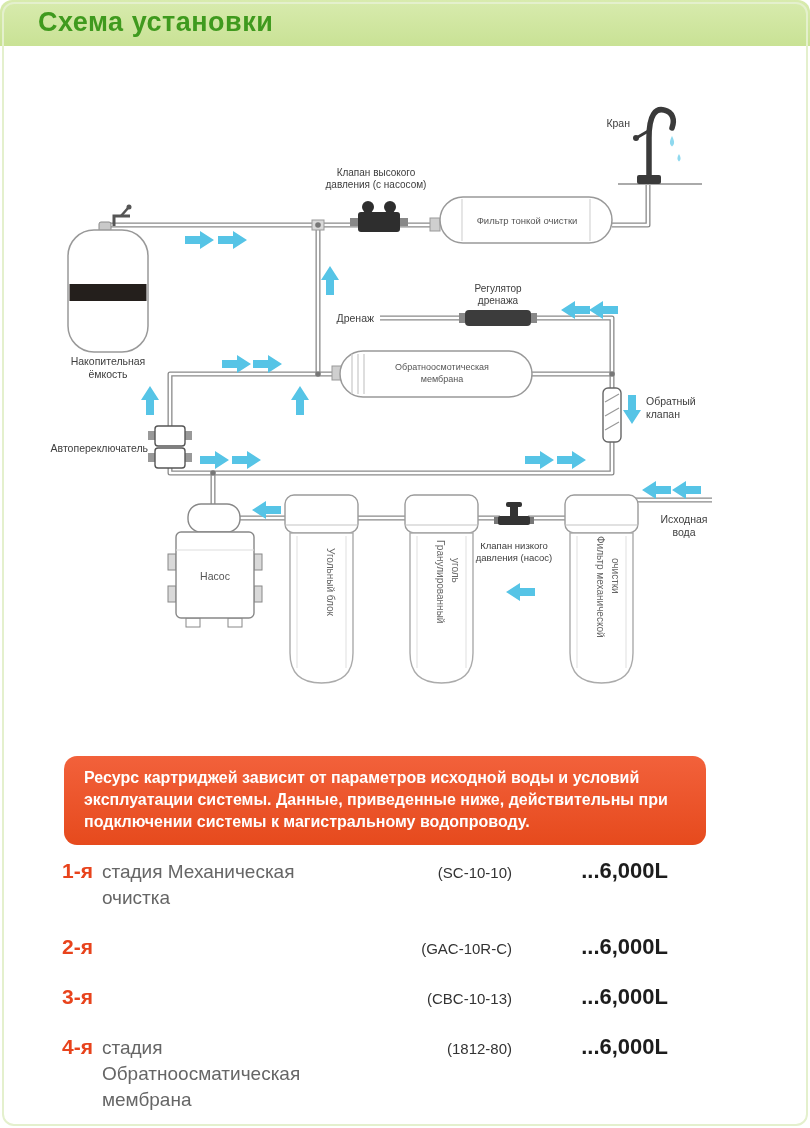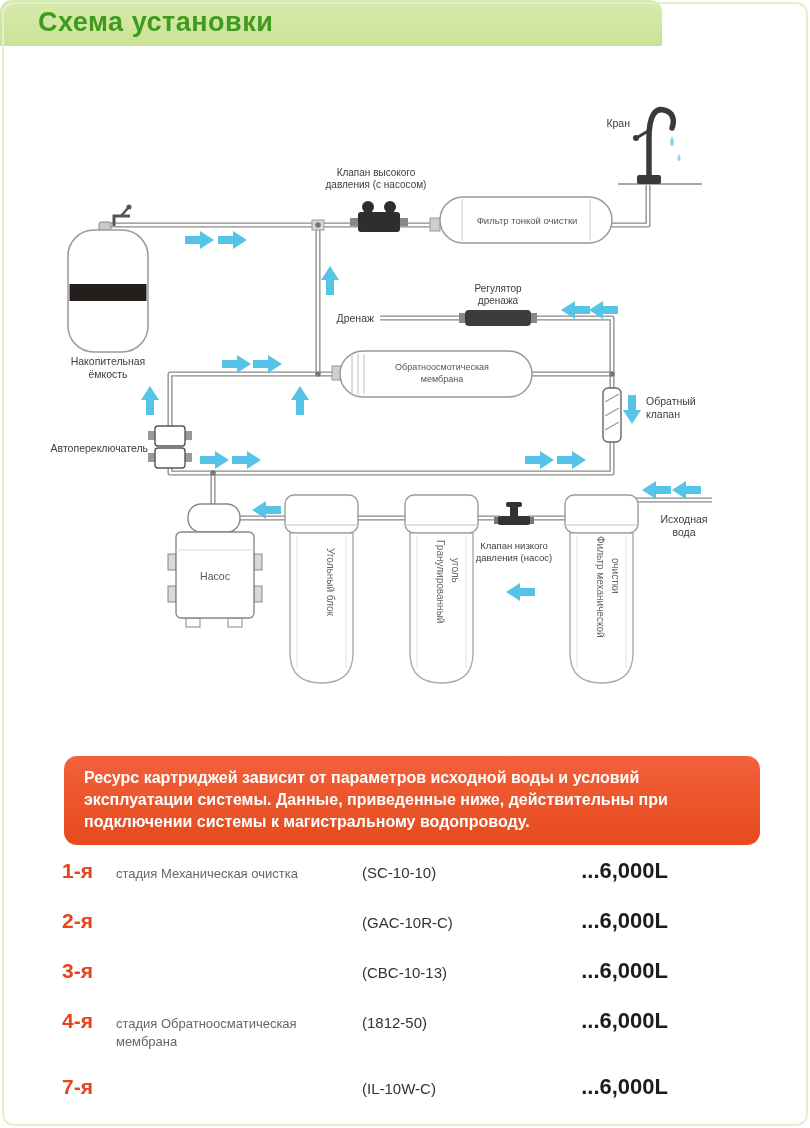--- a/index.html
+++ b/index.html
@@ -2,42 +2,42 @@
 <html><head>
 <meta charset="utf-8">
 <style>
   html,body { margin:0; padding:0; }
   body {
     width:810px; height:1128px; position:relative; background:#ffffff;
     font-family:"Liberation Sans", sans-serif; overflow:hidden;
   }
   .frame { position:absolute; inset:2px; border:2px solid #e4f0cd; border-radius:12px; pointer-events:none; z-index:9; }
   .header {
-    position:absolute; top:0; left:0; width:662px; height:46px;
+    position:absolute; top:0; left:0; width:810px; height:46px;
     background:linear-gradient(180deg,#d8ebae 0%,#c9e295 100%);
     border-radius:12px 12px 0 0;
   }
   .title {
     position:absolute; left:38px; top:7px; margin:0;
     font-size:27px; font-weight:bold; color:#3f9a1e; letter-spacing:0.5px;
   }
   .diagram { position:absolute; top:80px; left:0; }
   svg text { font-family:"Liberation Sans", sans-serif; }
   .notice {
-    position:absolute; top:756px; left:64px; width:696px; box-sizing:border-box;
+    position:absolute; top:756px; left:64px; width:642px; box-sizing:border-box;
     background:linear-gradient(180deg,#f2613b 0%,#e64a1d 100%);
     border-radius:13px; padding:11px 20px 12px;
   }
   .notice p { margin:0; color:#ffffff; font-size:16px; font-weight:bold; line-height:1.38; }
   .stages { position:absolute; top:858px; left:62px; width:606px; }
   .stage-row { display:flex; align-items:baseline; margin-bottom:24px; }
-  .stage-left { display:flex; align-items:baseline; width:300px; gap:23px; }
+  .stage-left { display:flex; align-items:baseline; width:300px; gap:9px; }
   .stage-num { font-size:21px; font-weight:bold; color:#e8431c; white-space:nowrap; }
-  .stage-name { width:220px; font-size:13px; color:#666; line-height:1.35; }
-  .stage-code { width:150px; text-align:left; font-size:15px; color:#333; }
+  .stage-name { width:220px; font-size:19px; color:#666; line-height:1.35; }
+  .stage-code { width:150px; text-align:right; font-size:15px; color:#333; }
   .stage-res { flex:1; text-align:right; font-size:22px; color:#1d1d1d; font-weight:700; }
 </style>
 </head>
 <body>
 
 <div class="frame"></div>
 
 <div class="header">
   <h1 class="title">Схема установки</h1>
 </div>
@@ -233,21 +233,21 @@
       <span class="stage-num">3-я</span>
     </div>
     <div class="stage-code">(CBC-10-13)</div>
     <div class="stage-res">...6,000L</div>
   </div>
   <div class="stage-row">
     <div class="stage-left">
       <span class="stage-num">4-я</span>
       <span class="stage-name">стадия Обратноосматическая мембрана</span>
     </div>
-    <div class="stage-code">(1812-50)</div>
+    <div class="stage-code">(1812-80)</div>
     <div class="stage-res">...6,000L</div>
   </div>
   <div class="stage-row">
     <div class="stage-left">
       <span class="stage-num">7-я</span>
     </div>
     <div class="stage-code">(IL-10W-C)</div>
     <div class="stage-res">...6,000L</div>
   </div>
 </div>

